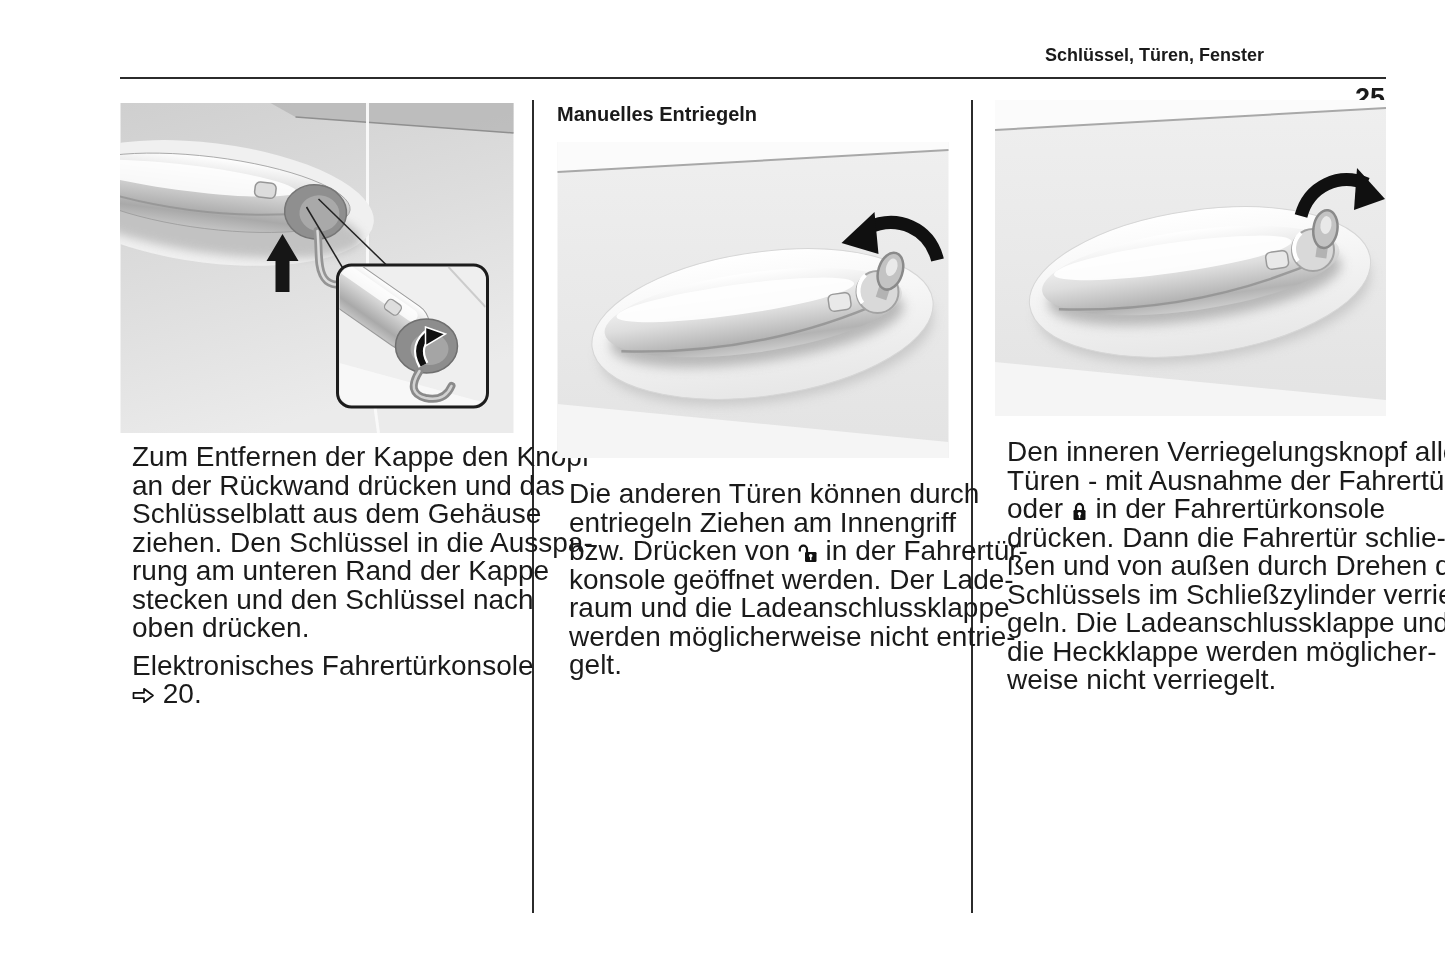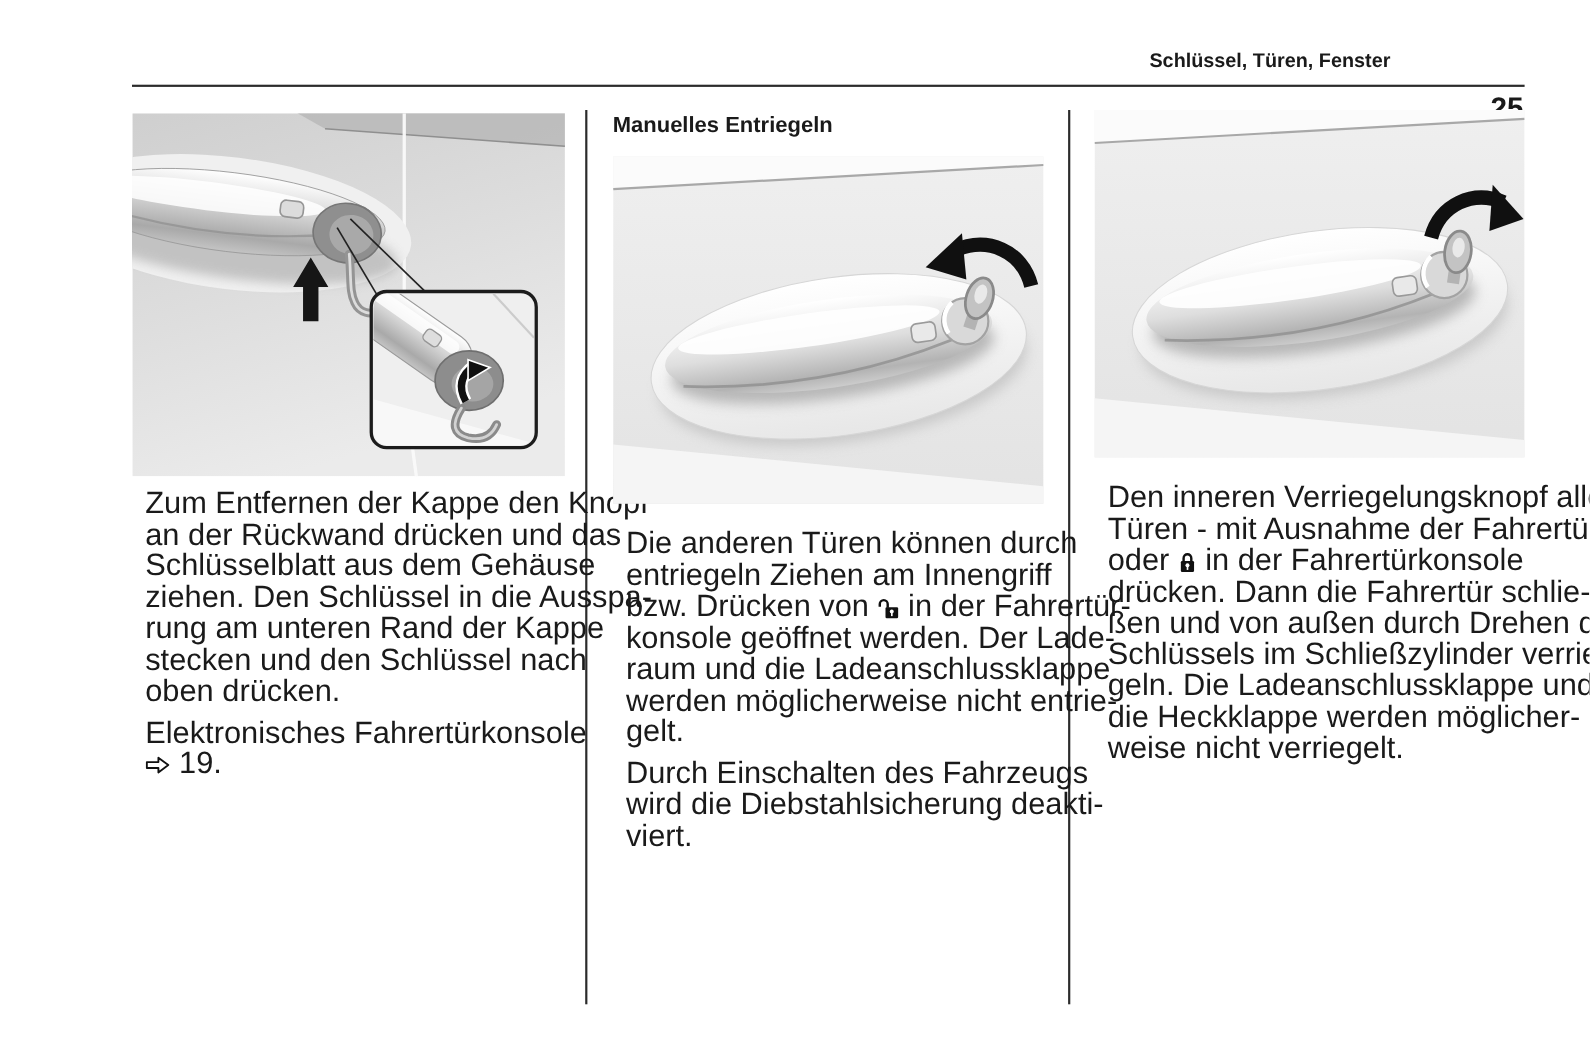--- a/index.html
+++ b/index.html
@@ -97,21 +97,21 @@
     <p class="body">Zum Entfernen der Kappe den Knopf
 an der Rückwand drücken und das
 Schlüsselblatt aus dem Gehäuse
 ziehen. Den Schlüssel in die Ausspa-
 rung am unteren Rand der Kappe
 stecken und den Schlüssel nach
 oben drücken.</p>
     <p class="body"><span>Elektronisches Fahrertürkonsole
 </span><svg class="ref-icon" width="23" height="17" viewBox="0 0 23 17">
           <polygon points="1.5,5.8 12,5.8 12,1.8 21,8.5 12,15.2 12,11.2 1.5,11.2" fill="#ffffff" stroke="#111111" stroke-width="1.7" stroke-linejoin="round"></polygon>
-        </svg><span> 19.</span></p>
+        </svg><span> 20.</span></p>
   </div>
 
   <div class="col" id="col2">
     <h2>Manuelles Entriegeln</h2>
     <svg class="fig" width="392" height="316" viewBox="0 0 391 316">
       <defs>
         <linearGradient id="g2bg" x1="0" y1="0" x2="0" y2="1">
           <stop offset="0" stop-color="#efefef"></stop>
             <stop offset="1" stop-color="#e3e3e3"></stop>
         </linearGradient>
@@ -159,23 +159,20 @@
 bzw. Drücken von </span><svg class="inline-icon" width="20" height="19" viewBox="0 0 20 19">
           <path d="M9,8.5 V5.2 A3.6,3.6 0 0 0 1.8,5.2 V7.6" fill="none" stroke="#111111" stroke-width="2.2"></path>
           <rect x="7" y="8" width="11.5" height="10" rx="1.2" fill="#111111"></rect>
           <circle cx="12.7" cy="11.8" r="1.8" fill="#ffffff"></circle>
           <rect x="12" y="12.5" width="1.5" height="3.6" fill="#ffffff"></rect>
         </svg><span> in der Fahrertür-
 konsole geöffnet werden. Der Lade-
 raum und die Ladeanschlussklappe
 werden möglicherweise nicht entrie-
 gelt.</span></p>
-    <p class="body">Durch Einschalten des Fahrzeugs
-wird die Diebstahlsicherung deakti-
-viert.</p>
   </div>
 
   <div class="col" id="col3">
     <svg class="fig" width="391" height="316" viewBox="0 0 391 316">
       <defs>
         <linearGradient id="g3bg" x1="0" y1="0" x2="0" y2="1">
           <stop offset="0" stop-color="#efefef"></stop>
             <stop offset="1" stop-color="#e3e3e3"></stop>
         </linearGradient>
         <linearGradient id="m3" x1="0" y1="0" x2="0" y2="1">

